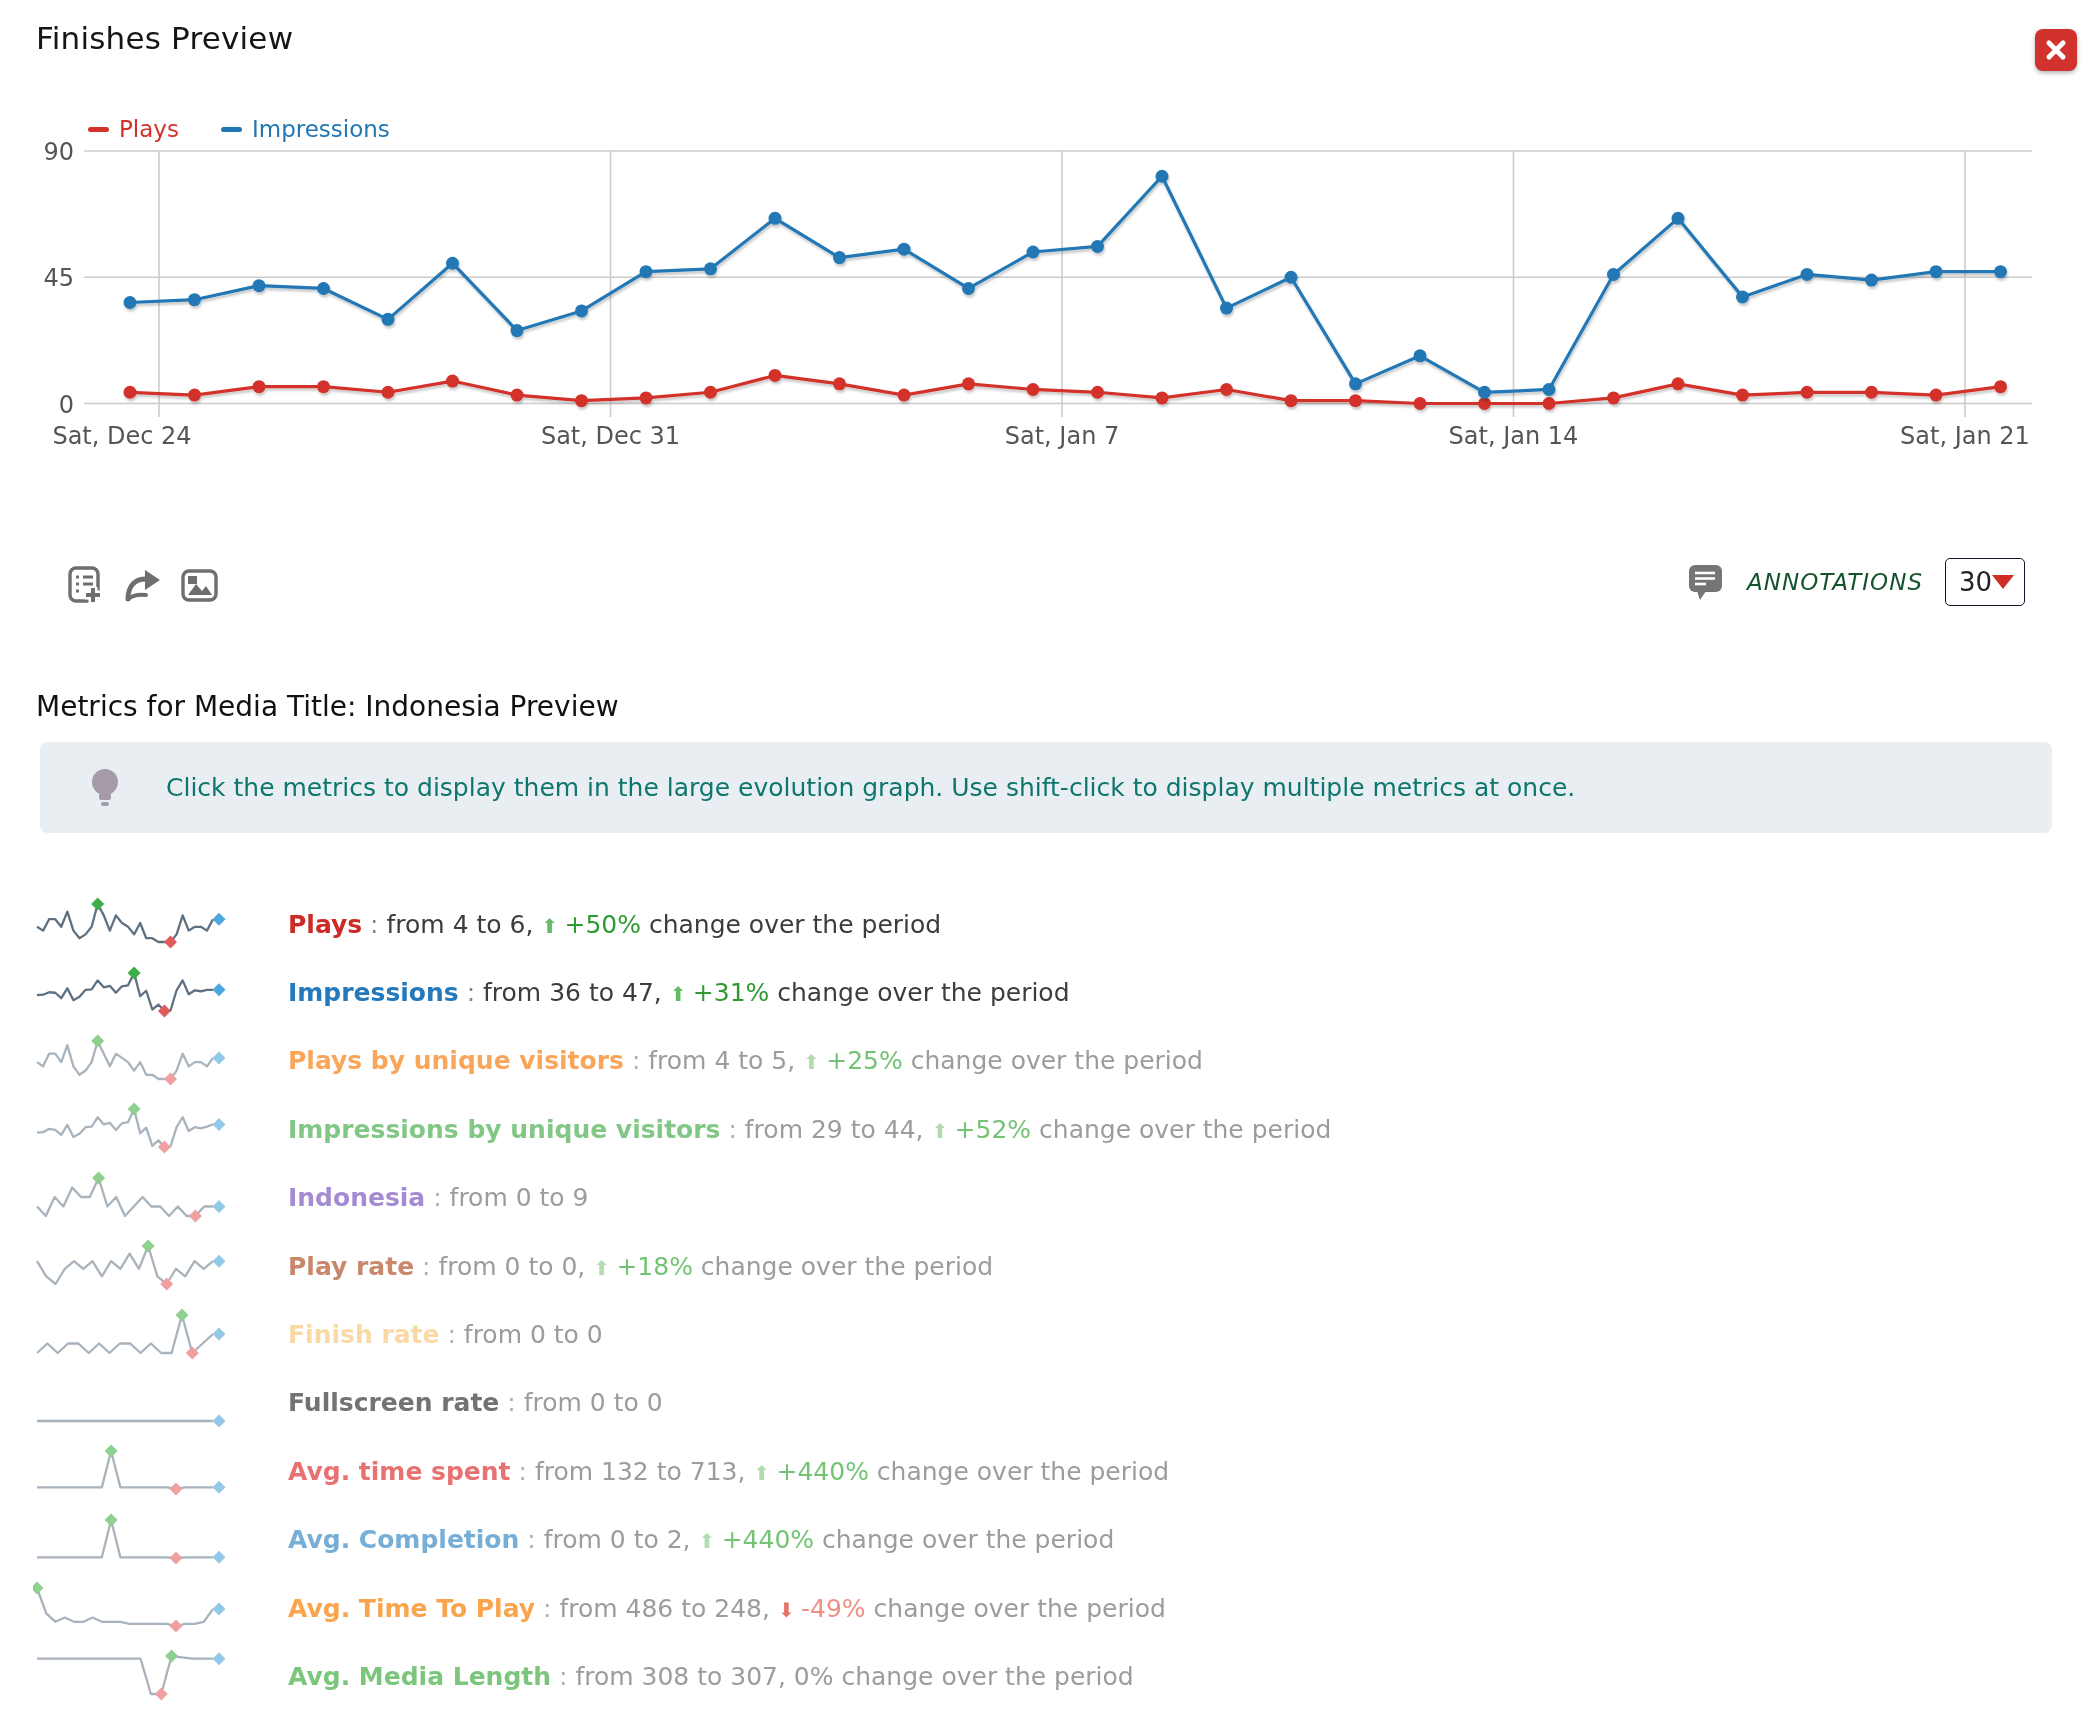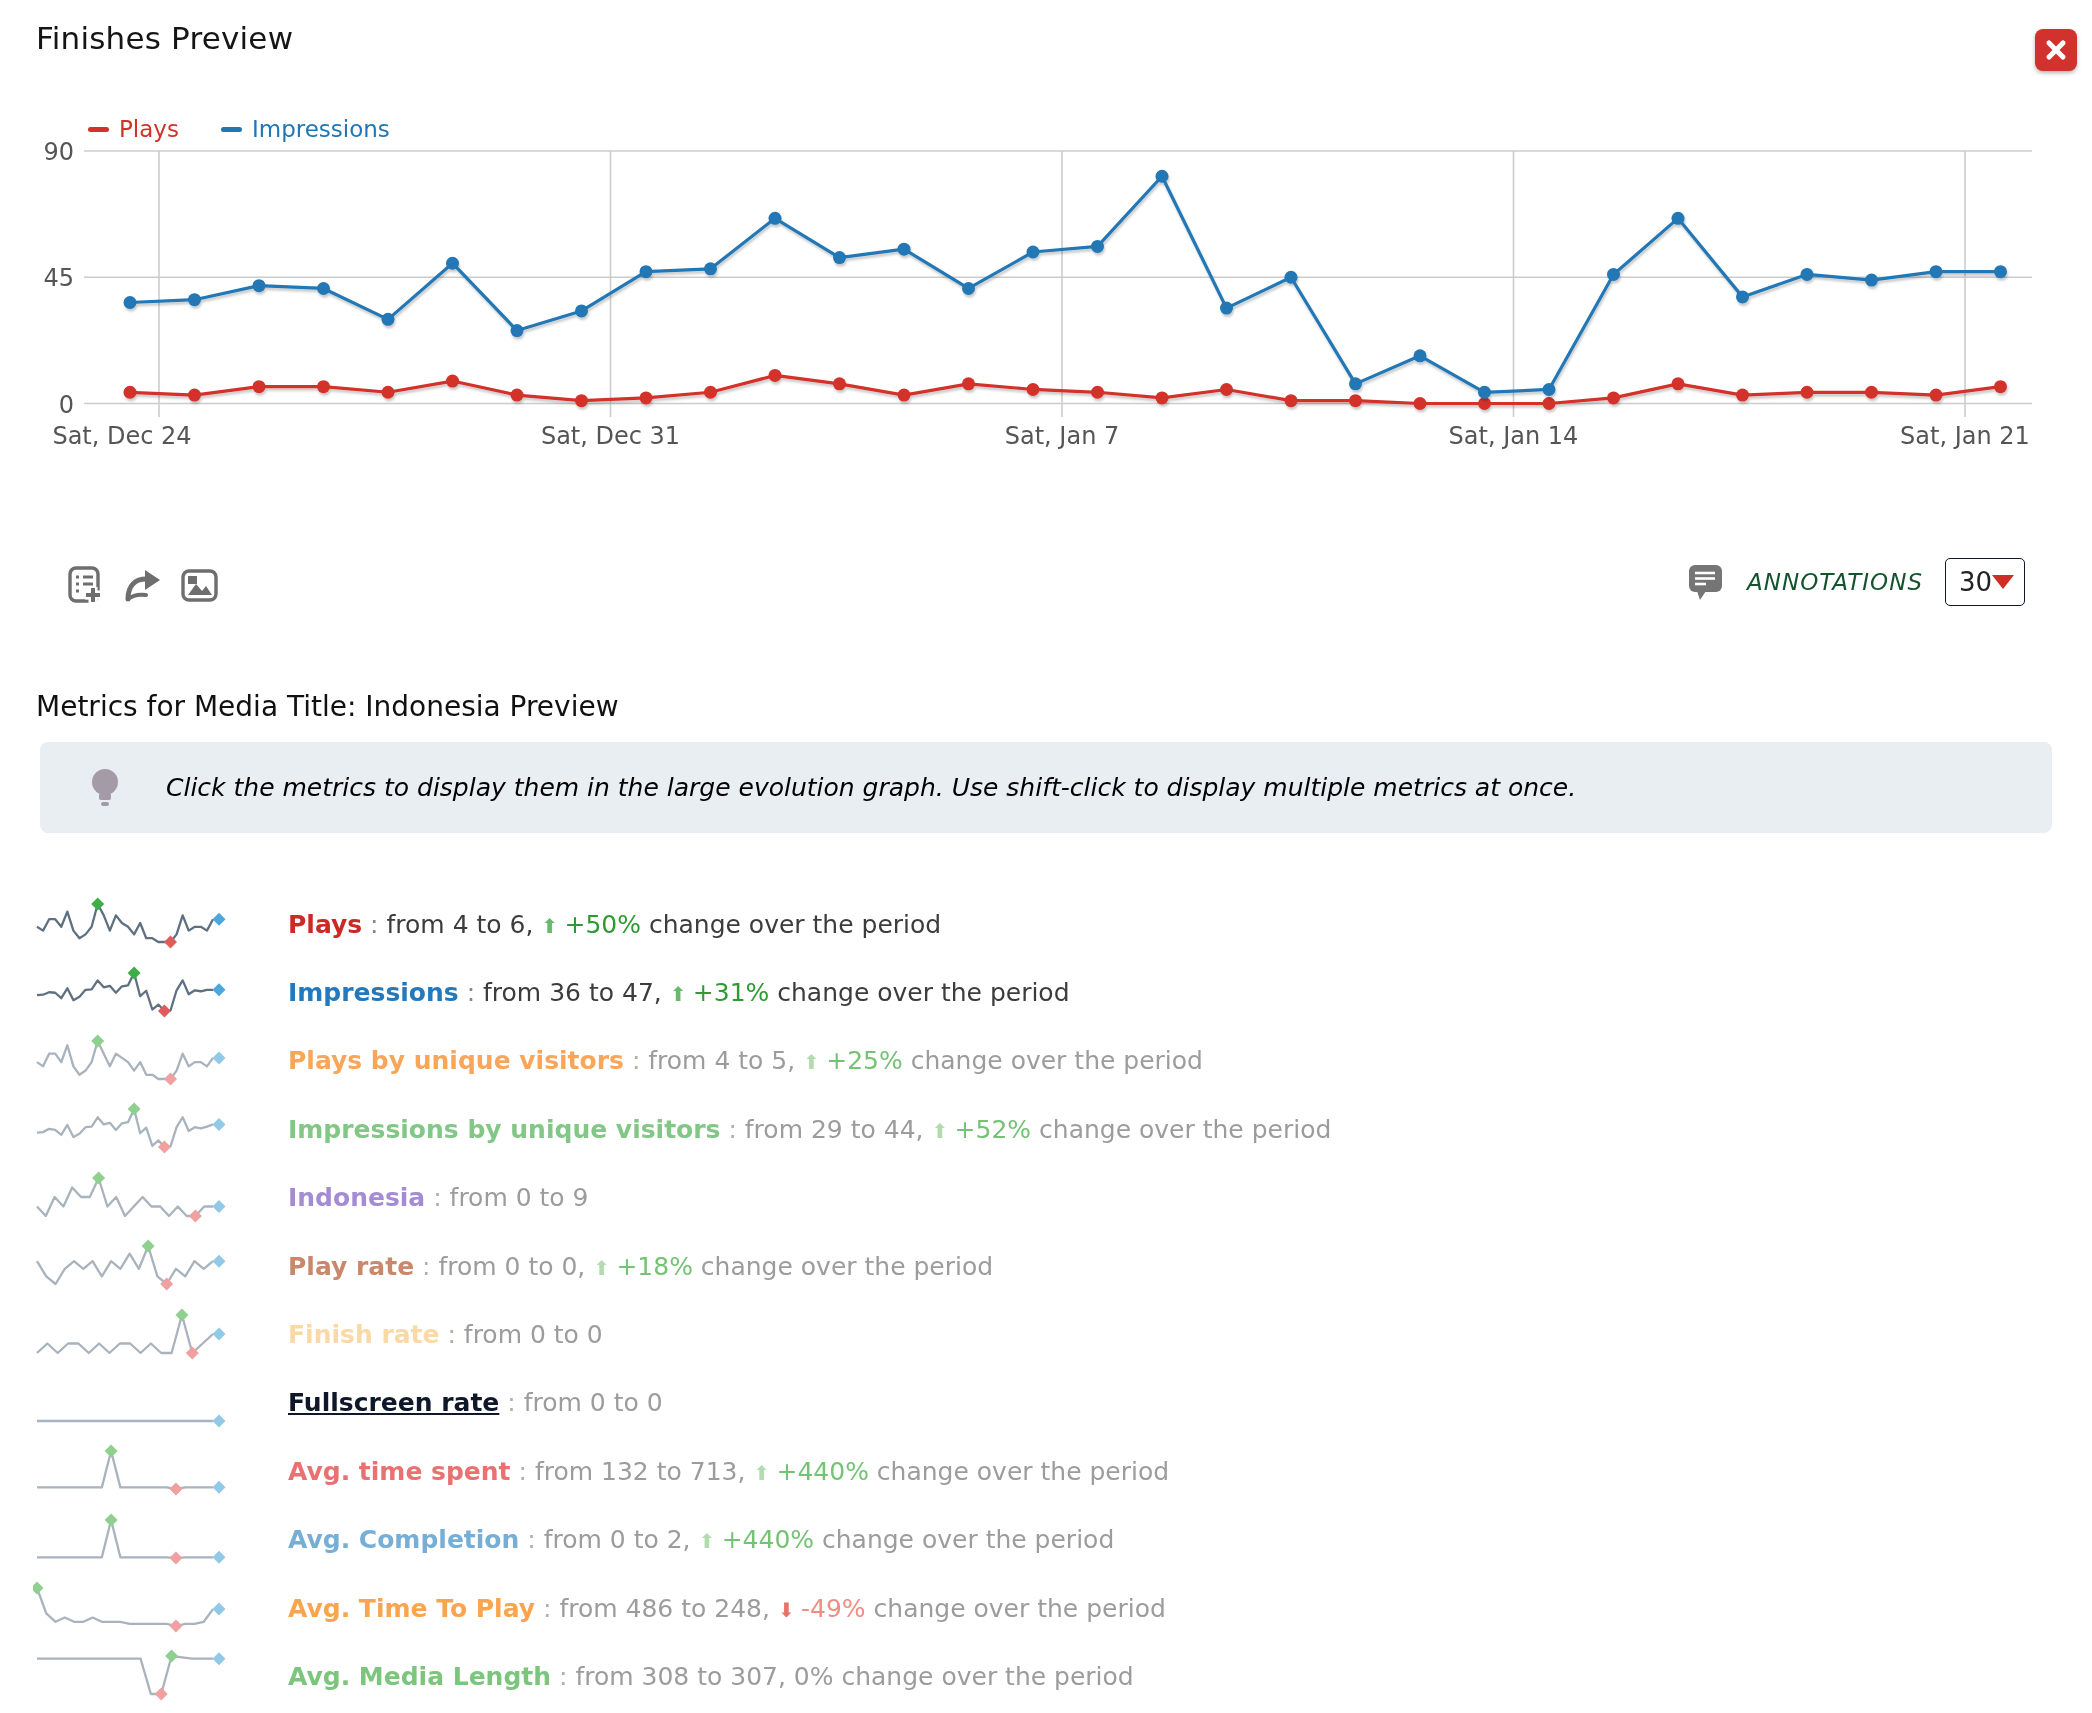--- a/index.html
+++ b/index.html
@@ -24,21 +24,21 @@
   .toolbar-right{position:absolute;right:67px;top:558px;display:flex;align-items:center;gap:22px;}
   .annotations-label{font-size:23px;font-style:italic;color:#14532d;letter-spacing:1px;}
   .period-select{width:80px;height:48px;border:1px solid #0f172a;border-radius:5px;background:#fff;
     display:flex;align-items:center;justify-content:space-between;padding:16px 13px;box-sizing:border-box;cursor:pointer;}
   .period-value{font-size:26px;color:#222;}
   .tri-down{width:0;height:0;border-left:11px solid transparent;border-right:11px solid transparent;border-top:14px solid #cf2e24;}
   
   .section-title{position:absolute;left:36px;top:690px;font-size:28px;color:#111;}
   .hint-box{position:absolute;left:40px;top:742px;width:2012px;height:91px;background:#e9eef3;border-radius:8px;
     display:flex;align-items:center;box-sizing:border-box;padding-left:48px;}
-  .hint-text{font-size:25px;color:#000000;margin-left:44px;font-style:italic;}
+  .hint-text{font-size:25px;color:#0f766e;margin-left:44px;}
   #metric-rows{position:absolute;left:0;top:890px;width:2092px;}
   .m-row{height:68.4px;display:flex;align-items:center;cursor:pointer;}
   .m-spark{margin-left:33px;flex:0 0 205px;}
   .m-text{margin-left:50px;font-size:25px;white-space:nowrap;}
   .m-name{font-weight:bold;}
   .m-arrow{font-size:20px;}
 </style>
 </head>
 <body>
 
@@ -264,21 +264,21 @@
         <rect x="154.69411764705885" y="43.4" width="9.2" height="9.2" fill="#f0a0a0" transform="rotate(45 159.29411764705884 48)"></rect>
         <rect x="181.4" y="24.4" width="9.2" height="9.2" fill="#92c9e8" transform="rotate(45 186 29)"></rect>
       </svg>
       <div class="m-text"><span class="m-name" style="color: rgb(250, 217, 166);">Finish rate</span><span class="m-sep" style="color: rgb(181, 173, 166);"> : </span><span class="m-body" style="color: rgb(156, 156, 156);">from 0 to 0</span></div>
     </div>
     <div class="m-row">
       <svg width="205" height="60" viewBox="0 0 205 60" class="m-spark">
         <polyline points="4,48 13.263157894736842,48 22.526315789473685,48 31.789473684210527,48 41.05263157894737,48 50.31578947368421,48 59.578947368421055,48 68.84210526315789,48 78.10526315789474,48 87.36842105263159,48 96.63157894736842,48 105.89473684210526,48 115.15789473684211,48 124.42105263157896,48 133.68421052631578,48 142.94736842105263,48 152.21052631578948,48 161.47368421052633,48 170.73684210526318,48 180,48" fill="none" stroke="#a9b3bd" stroke-width="2.3" stroke-linejoin="round"></polyline>
         <rect x="181.4" y="43.4" width="9.2" height="9.2" fill="#92c9e8" transform="rotate(45 186 48)"></rect>
       </svg>
-      <div class="m-text"><span class="m-name" style="color: #0f172a; text-decoration: underline;">Fullscreen rate</span><span class="m-sep" style="color: rgb(181, 173, 166);"> : </span><span class="m-body" style="color: rgb(156, 156, 156);">from 0 to 0</span></div>
+      <div class="m-text"><span class="m-name" style="color: #737373;">Fullscreen rate</span><span class="m-sep" style="color: rgb(181, 173, 166);"> : </span><span class="m-body" style="color: rgb(156, 156, 156);">from 0 to 0</span></div>
     </div>
     <div class="m-row">
       <svg width="205" height="60" viewBox="0 0 205 60" class="m-spark">
         <polyline points="4,46.34782608695652 13.263157894736842,46.34782608695652 22.526315789473685,46.34782608695652 31.789473684210527,46.34782608695652 41.05263157894737,46.34782608695652 50.31578947368421,46.34782608695652 59.578947368421055,46.34782608695652 68.84210526315789,46.34782608695652 78.10526315789474,10 87.36842105263159,46.34782608695652 96.63157894736842,46.34782608695652 105.89473684210526,46.34782608695652 115.15789473684211,46.34782608695652 124.42105263157896,46.34782608695652 133.68421052631578,46.34782608695652 142.94736842105263,48 152.21052631578948,46.34782608695652 161.47368421052633,46.34782608695652 170.73684210526318,46.34782608695652 180,46.34782608695652" fill="none" stroke="#a9b3bd" stroke-width="2.3" stroke-linejoin="round"></polyline>
         <rect x="73.50526315789475" y="5.4" width="9.2" height="9.2" fill="#8fd08f" transform="rotate(45 78.10526315789474 10)"></rect>
         <rect x="138.34736842105264" y="43.4" width="9.2" height="9.2" fill="#f0a0a0" transform="rotate(45 142.94736842105263 48)"></rect>
         <rect x="181.4" y="41.74782608695652" width="9.2" height="9.2" fill="#92c9e8" transform="rotate(45 186 46.34782608695652)"></rect>
       </svg>
       <div class="m-text"><span class="m-name" style="color: rgb(232, 114, 114);">Avg. time spent</span><span class="m-sep" style="color: rgb(181, 173, 166);"> : </span><span class="m-body" style="color: rgb(156, 156, 156);">from 132 to 713, </span><span class="m-arrow" style="color: rgb(178, 220, 174);">⬆ </span><span class="m-pct" style="color: rgb(116, 195, 116);">+440%</span><span class="m-body" style="color: rgb(156, 156, 156);"> change over the period</span></div>
     </div>

